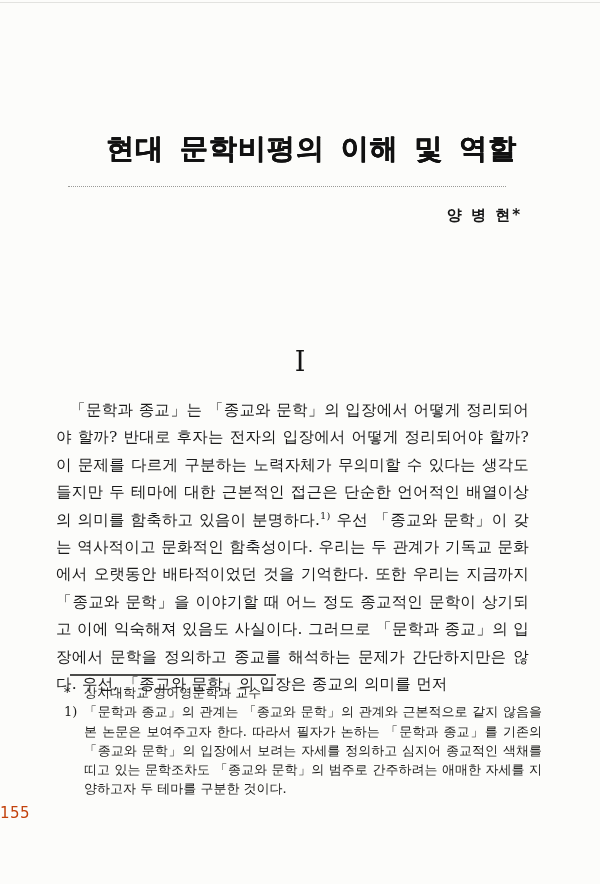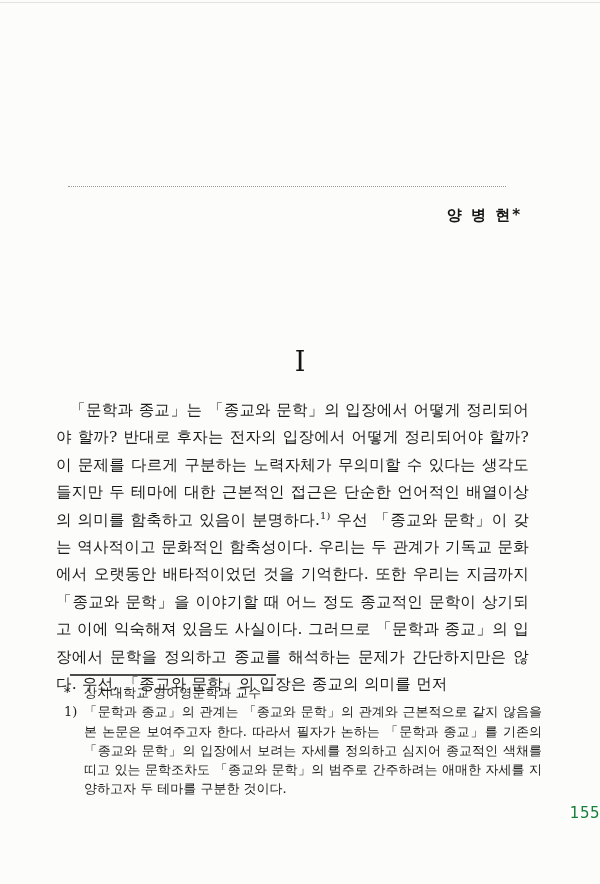--- a/index.html
+++ b/index.html
@@ -114,34 +114,35 @@
   .footnote-text {
     flex: 1 1 auto;
     text-align: justify;
     word-break: break-all;
   }
   .page-number {
     position: absolute;
     top: 804px;
     left: 0;
     width: 100%;
-    text-align: right;
+    text-align: left;
     font-family: "DejaVu Sans", "Liberation Sans", sans-serif;
     font-size: 15px;
     letter-spacing: 0.5px;
-    color: #15803d;
+    color: #c2410c;
   }
 </style>
 </head>
 <body>
 
 <div class="page">
 
   <div class="scan-edge-top"></div>
 
+  <h1 class="doc-title">현대 문학비평의 이해 및 역할</h1>
 
   <div class="title-rule"></div>
 
   <div class="author">양 병 현*</div>
 
   <div class="section-heading">I</div>
 
   <p class="body-paragraph"><span>「문학과 종교」는 「종교와 문학」의 입장에서 어떻게 정리되어야 할까? 반대로 후자는 전자의 입장에서 어떻게 정리되어야 할까? 이 문제를 다르게 구분하는 노력자체가 무의미할 수 있다는 생각도 들지만 두 테마에 대한 근본적인 접근은 단순한 언어적인 배열이상의 의미를 함축하고 있음이 분명하다.</span><sup class="fn-ref-sup">1)</sup><span> 우선 「종교와 문학」이 갖는 역사적이고 문화적인 함축성이다. 우리는 두 관계가 기독교 문화에서 오랫동안 배타적이었던 것을 기억한다. 또한 우리는 지금까지 「종교와 문학」을 이야기할 때 어느 정도 종교적인 문학이 상기되고 이에 익숙해져 있음도 사실이다. 그러므로 「문학과 종교」의 입장에서 문학을 정의하고 종교를 해석하는 문제가 간단하지만은 않다. 우선, 「종교와 문학」의 입장은 종교의 의미를 먼저</span></p>
 
   <div class="footnote-rule"></div>

